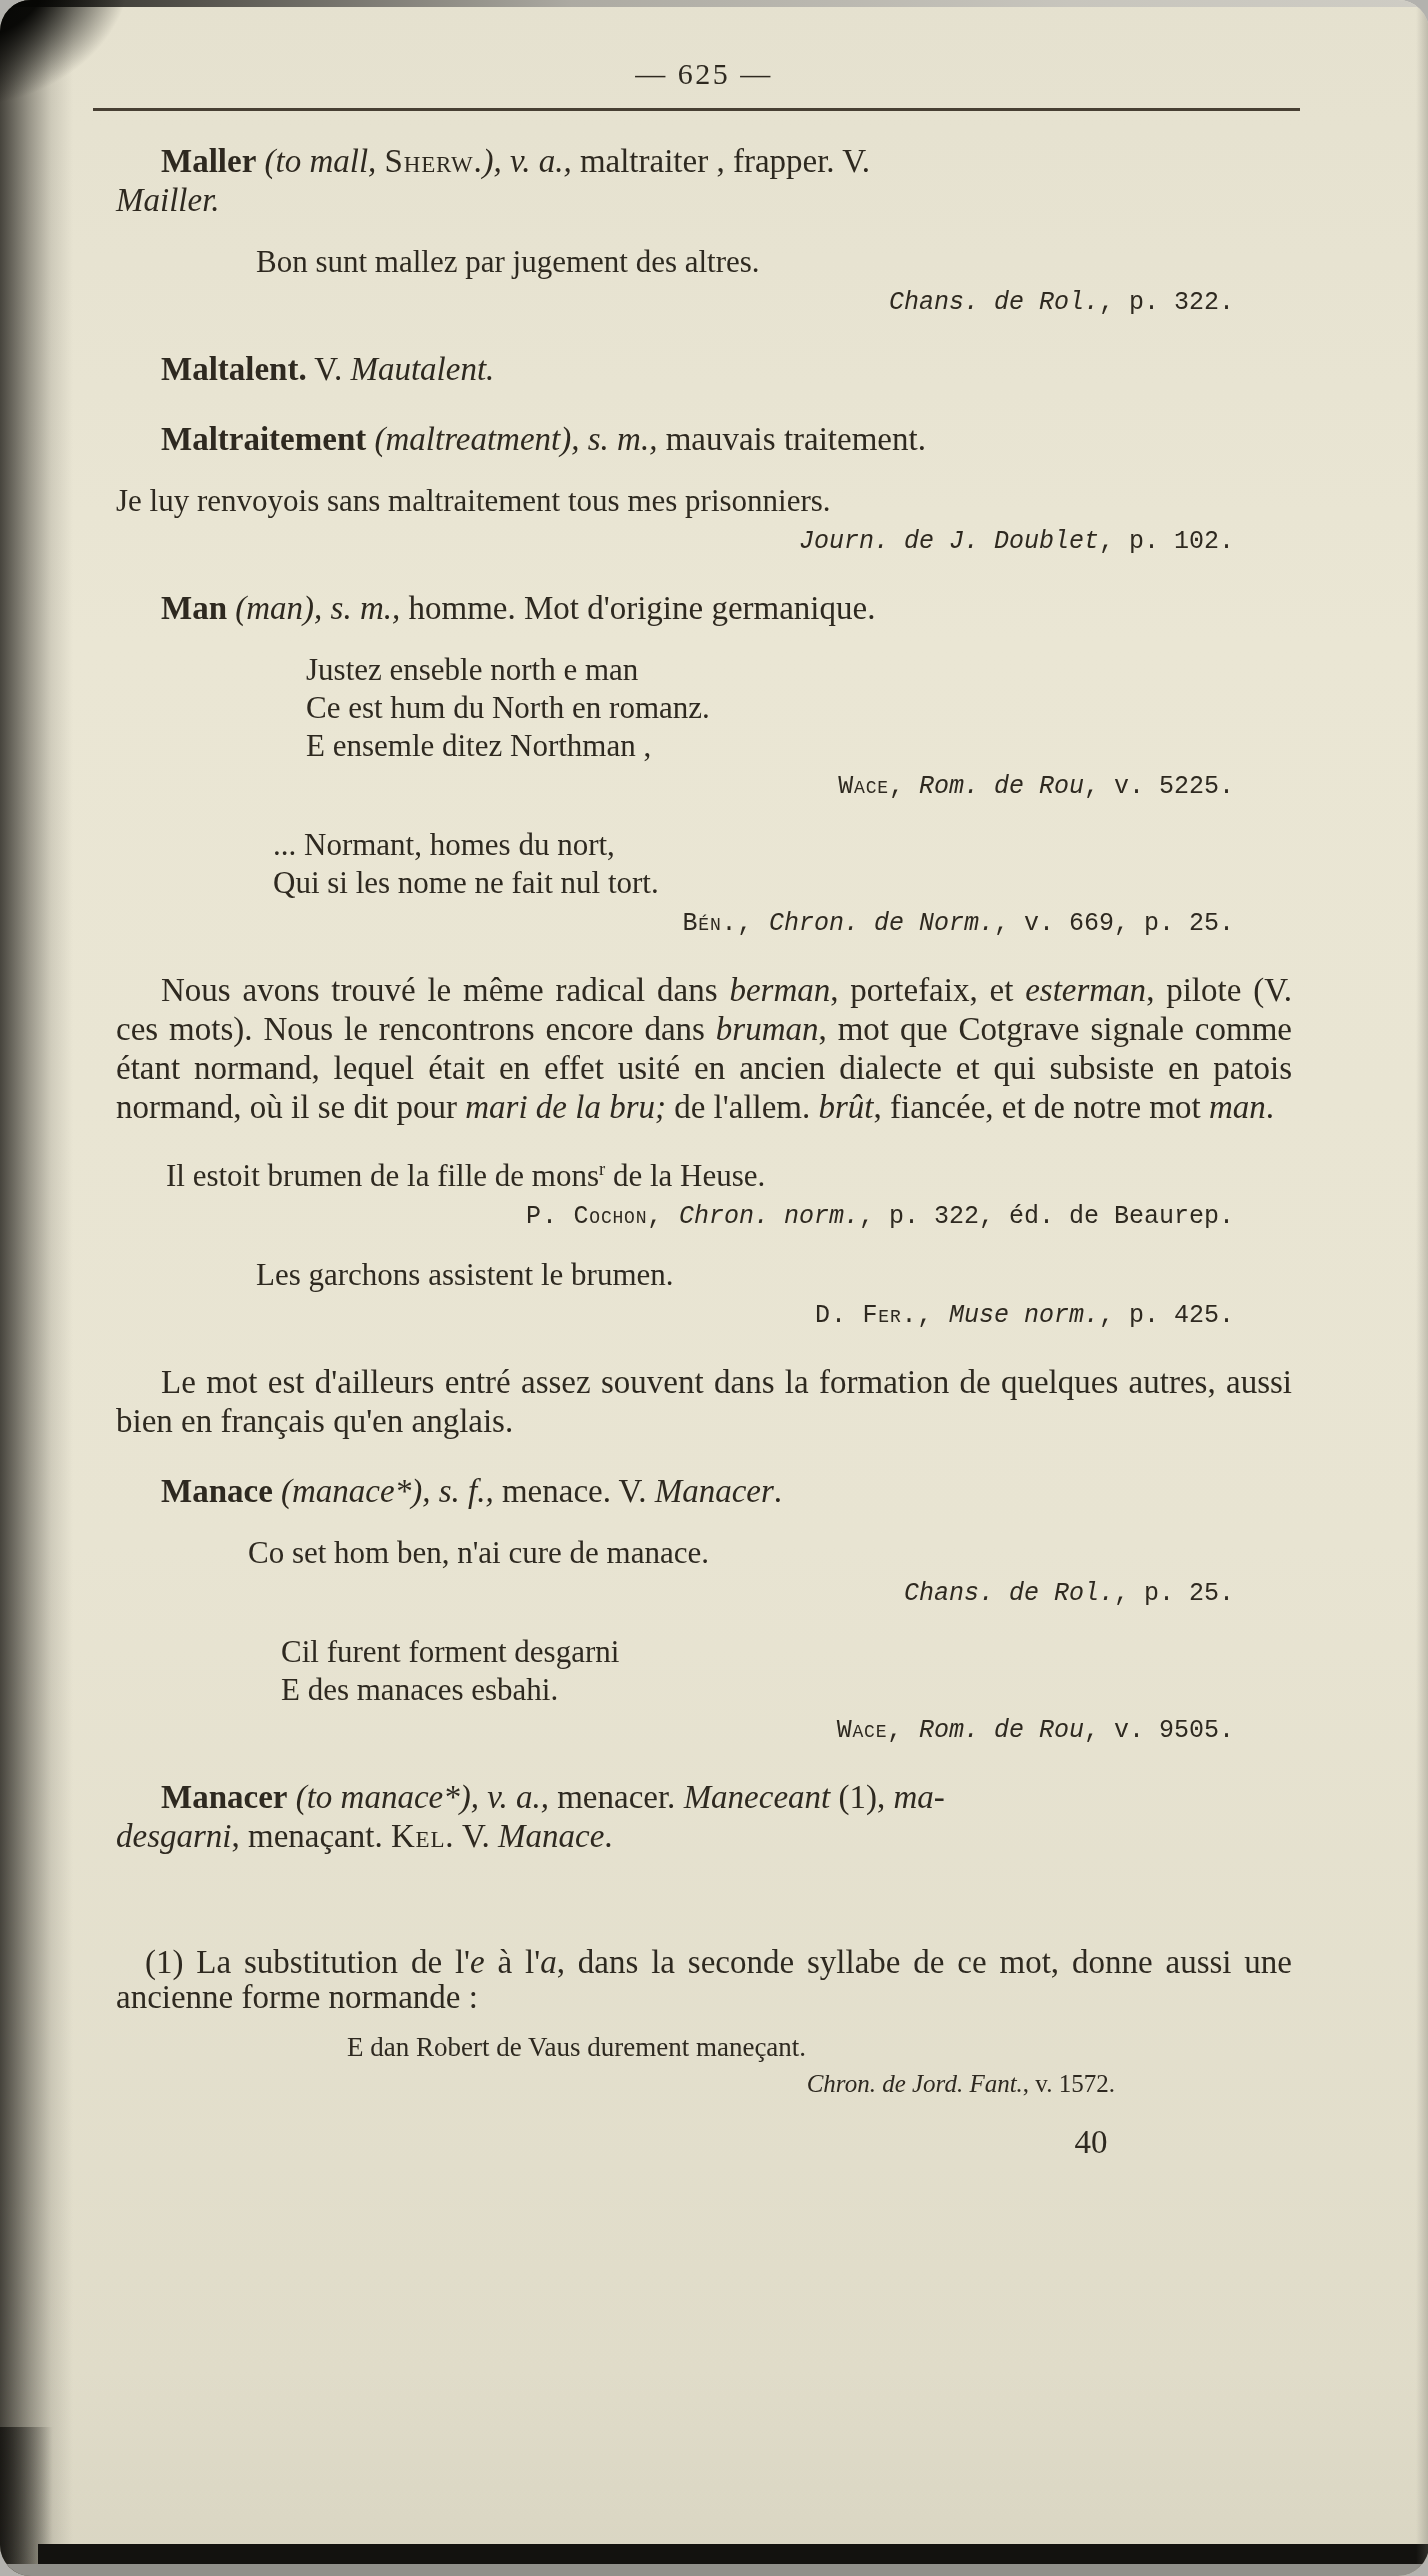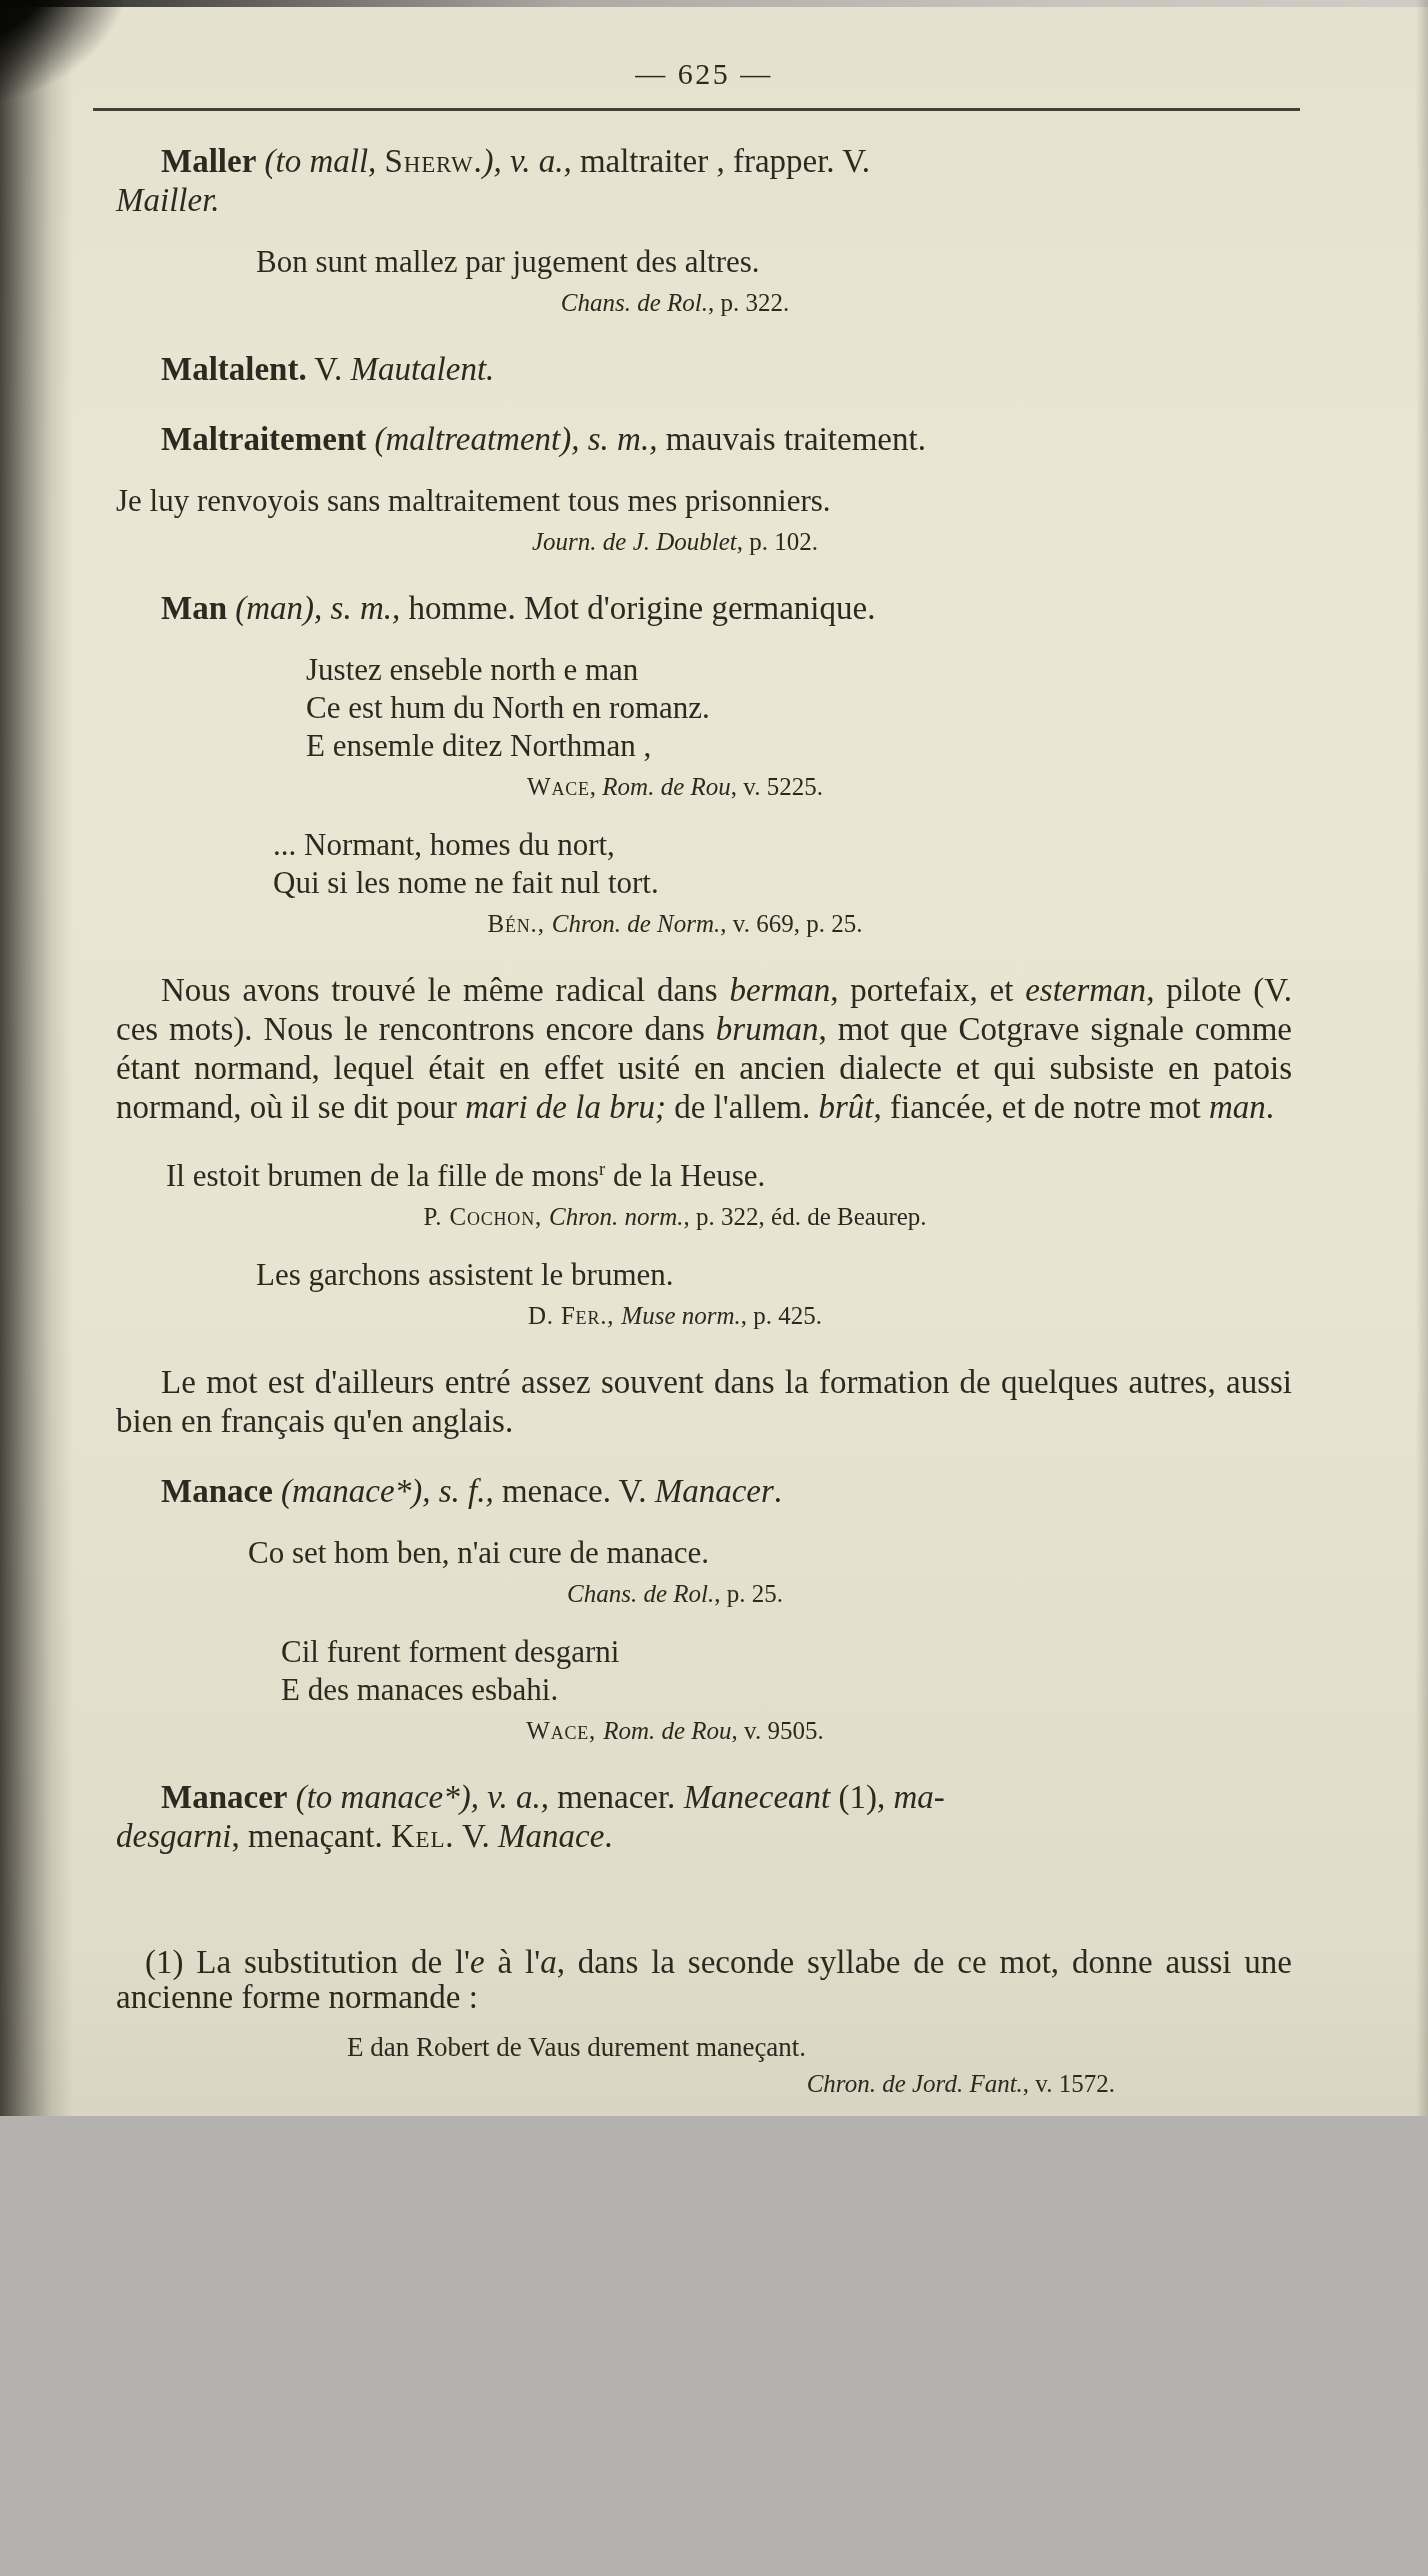--- a/index.html
+++ b/index.html
@@ -1,23 +1,24 @@
 <!DOCTYPE html>
 <html style="font-size:13.2px"><head>
 <meta charset="utf-8">
 <style>
   * { margin: 0; padding: 0; box-sizing: border-box; }
   html, body { background: #b3b2ae; }
   .scan {
     position: relative;
     width: 1429px;
-    height: 2116px;
+    height: 2576px;
     overflow: hidden;
     font-family: "Liberation Serif", "DejaVu Serif", serif;
     background: #c9c8c4;
+    border-radius: 31px;
   }
   .page {
     position: absolute; inset: 0;
     background: linear-gradient(180deg, #e5e1cf 0%, #eae6d4 25%, #e8e4d2 60%, #e0dcc9 92%, #d9d5c2 100%);
   }
   
   .top-edge {
     position: absolute; top: 0; left: 0; right: 0; height: 7.4px;
     background: linear-gradient(to right, #11100d 0%, #55534d 18%, #a6a49d 40%, #c4c2bb 75%, #cccac3 100%);
     opacity: .9;
@@ -56,21 +57,21 @@
   .page-header { text-align: center; font-size: 30px; letter-spacing: 2.5px; margin-top: 8.3px; }
   .header-rule { height: 2.5px; background: #473f33; margin: 15px -8.3px 28px -23px; }
   i { font-style: italic; }
   b { font-weight: bold; }
   .sc { font-variant: small-caps; letter-spacing: 0.8px; }
   sup { font-size: 60%; }
   .entry { margin-top: 31px; text-indent: 45px; text-align: justify; }
   .para  { margin-top: 31px; text-indent: 45px; text-align: justify; }
   .quote { margin-top: 23px; font-size: 31px; line-height: 38px; }
   .verse { margin-top: 23px; font-size: 31px; line-height: 38px; }
-  .cite  { margin-top: 5px; margin-right: 58px; text-align: center; font-size: 25px; line-height: 33px; }
+  .cite  { margin-top: 5px; margin-right: 58px; text-align: right; font-size: 25px; line-height: 33px; font-family: Liberation Mono, monospace; }
   .ml0   { margin-left: 0; }
   .ml60  { margin-left: 50px; }
   .ml160 { margin-left: 132px; }
   .ml170 { margin-left: 140px; }
   .ml190 { margin-left: 157px; }
   .ml200 { margin-left: 165px; }
   .ml230 { margin-left: 190px; }
   .fn { margin-top: 89px; font-size: 33px; line-height: 35px; text-indent: 29px; text-align: justify; }
   .fn-quote { margin-top: 15px; margin-left: 231px; font-size: 27px; line-height: 35px; }
   .fn-cite { margin-top: 1.7px; margin-right: 177px; text-align: right; font-size: 25px; line-height: 33px; }

